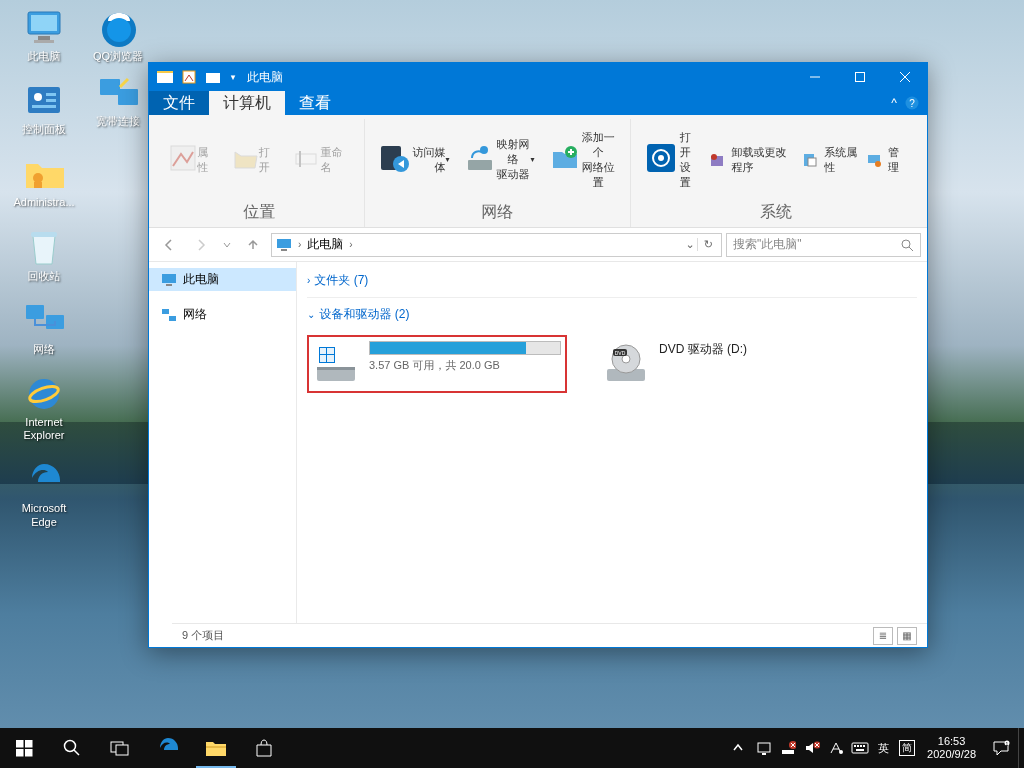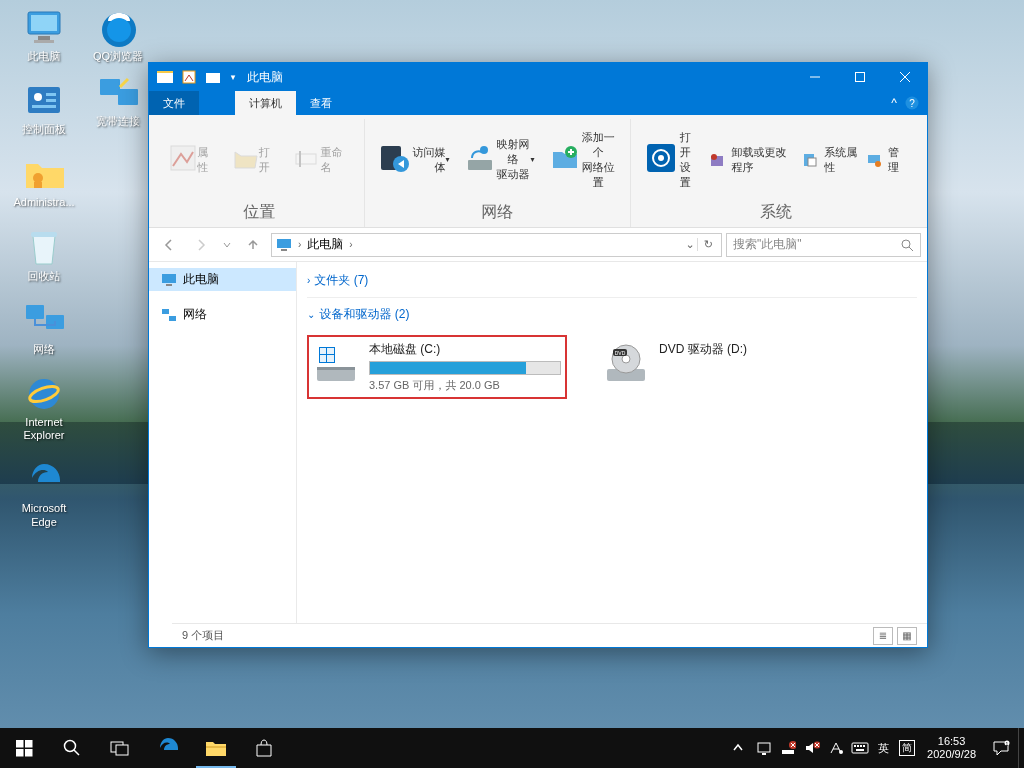--- a/index.html
+++ b/index.html
@@ -19,23 +19,23 @@
 
 .win { position: absolute; left: 148px; top: 62px; width: 780px; height: 586px; background: #fff; box-shadow: 0 5px 25px rgba(0,0,0,.4); border: 1px solid #0078D7; z-index: 2; display:flex; flex-direction:column; }
 .titlebar { height: 28px; background: #0078D7; display: flex; align-items: center; color: #fff; }
 .tb-left { display:flex; align-items:center; gap:4px; padding-left:6px; }
 .tb-qat { width:20px; height:20px; display:flex; align-items:center; justify-content:center; }
 .tb-title { font-size: 12px; padding-left: 8px; }
 .tb-controls { margin-left: auto; display: flex; }
 .tb-btn { width: 45px; height: 28px; display:flex; align-items:center; justify-content:center; cursor:pointer; }
 
 .tabs { height: 24px; background: #0078D7; display:flex; }
-.tab { padding: 0 14px; font-size: 11px; color: #fff; display:flex; align-items:center; cursor:pointer; }
+.tab { padding: 0 14px; font-size: 16px; color: #fff; display:flex; align-items:center; cursor:pointer; }
 .tab.file { background:#0063B1; color:#fff; }
-.tab.active { background: #F5F5F5; color: #333; margin-left: 36px; }
+.tab.active { background: #F5F5F5; color: #333; }
 .tab-right { margin-left:auto; display:flex; align-items:center; padding-right:8px; gap:8px; }
 
 .ribbon { height: 113px; background: #F5F5F5; border-bottom: 1px solid #E0E0E0; display:flex; padding:4px 6px 0; }
 .rgroup { display:flex; flex-direction:column; align-items:center; border-right:1px solid #E5E5E5; padding:0 8px; }
 .rgroup-items { display:flex; gap:2px; flex:1; }
 .rgroup-label { font-size: 16px; color:#666; padding:2px 0 4px; }
 .rbtn { display:flex; flex-direction:row; align-items:center; padding:4px 6px; cursor:pointer; font-size:11px; color:#333; min-width:44px; }
 .rbtn.disabled { opacity:.45; }
 .rbtn .ricon { width:32px; height:32px; margin-bottom:4px; display:flex; align-items:center; justify-content:center; }
 .rbtn-sm-col { display:flex; flex-direction:row; gap:1px; padding:4px 6px;}
@@ -440,21 +440,20 @@
                 <rect x="4" y="26" width="38" height="14" rx="2" fill="#B0B8BD"></rect>
                 <rect x="4" y="26" width="38" height="3" fill="#8A9399"></rect>
                 <rect x="6" y="6" width="16" height="16" fill="#0078D7"></rect>
                 <rect x="7" y="7" width="6" height="6" fill="#fff" opacity=".9"></rect>
                 <rect x="14" y="7" width="7" height="6" fill="#fff" opacity=".9"></rect>
                 <rect x="7" y="14" width="6" height="7" fill="#fff" opacity=".9"></rect>
                 <rect x="14" y="14" width="7" height="7" fill="#fff" opacity=".9"></rect>
               </svg>
             </div>
           <div class="drive-info">
-            <div class="drive-name">本地磁盘 (C:)</div>
             <div class="drive-bar">
                 <div class="drive-bar-fill" id="drivec-fill" style="width: 82%;"></div>
               </div>
             <div class="drive-sub">3.57 GB 可用，共 20.0 GB</div>
           </div>
         </div>
         <div class="drive-item">
           <div class="drive-icon">
               <svg width="46" height="46">
                 <rect x="4" y="28" width="38" height="12" rx="2" fill="#B0B8BD"></rect>

